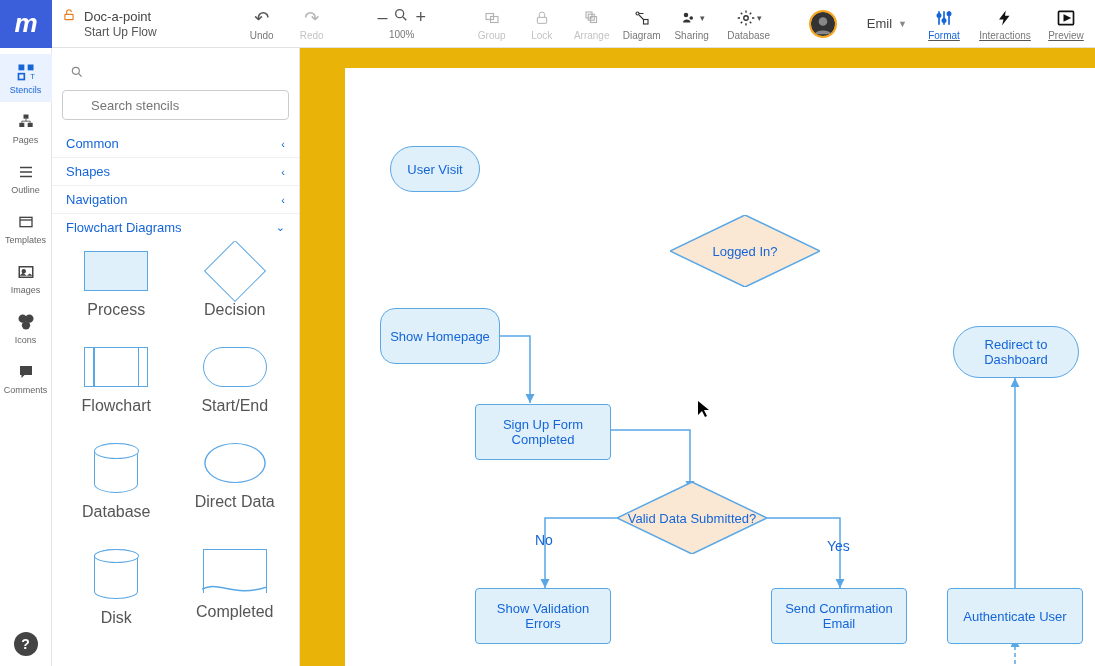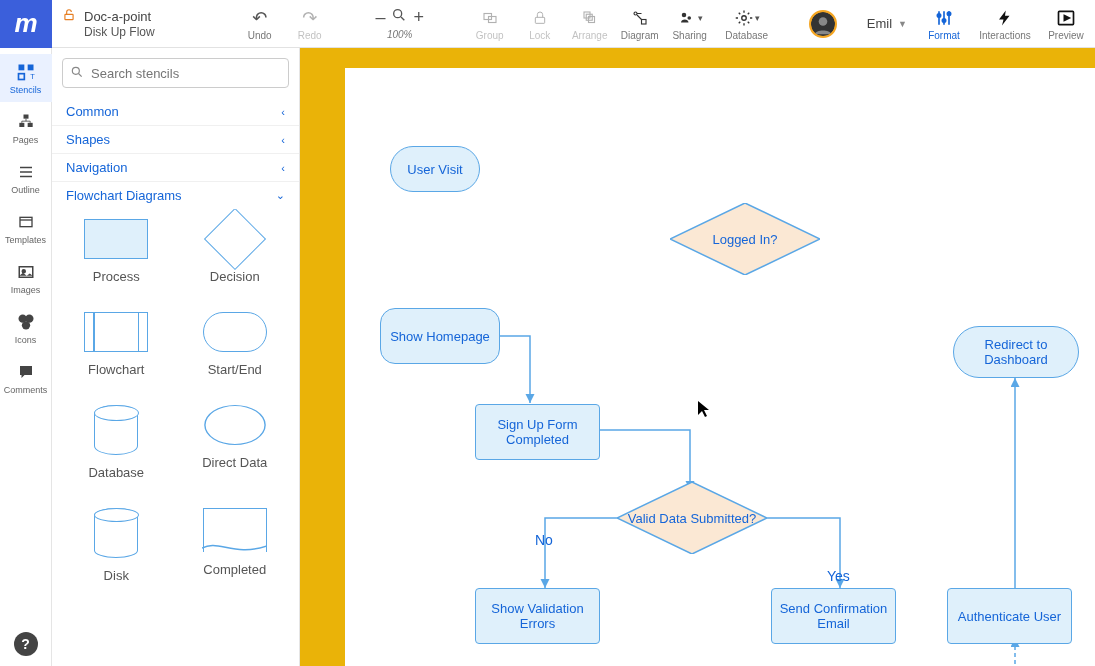--- a/index.html
+++ b/index.html
@@ -14,57 +14,57 @@
 .file-title { font-weight: 500; color: #444; font-size: 13px; }
 .file-sub { color: #555; font-size: 12px; margin-left: 22px; }
 
 .tool-group { display: flex; align-items: center; gap: 0; }
 .tool-btn { display: flex; flex-direction: column; align-items: center; justify-content: center; width: 50px; height: 48px; cursor: pointer; color: #555; }
 .tool-btn .ic { height: 22px; display: flex; align-items: center; justify-content: center; font-size: 18px; color: #555; }
 .tool-btn .lbl { font-size: 10px; color: #777; margin-top: 1px; }
 .tool-btn.disabled { opacity: 0.45; }
 .zoom-group { display: flex; flex-direction: column; align-items: center; justify-content: center; width: 70px; }
 .zoom-row { display: flex; align-items: center; gap: 6px; font-size: 18px; color: #555;}
-.zoom-lbl { font-size: 10px; color: #777; margin-top: 1px; font-style: italic; }
+.zoom-lbl { font-size: 10px; color: #777; margin-top: 1px; }
 
 .flex-spacer { flex: 1; }
 
 .avatar { width: 28px; height: 28px; border-radius: 50%; background: #f5a623; border: 2px solid #f5a623; overflow: hidden; display:flex; align-items:center; justify-content:center; }
 .user-chip { display: flex; align-items: center; gap: 6px; padding: 0 8px; cursor: pointer; }
 .user-name { font-size: 13px; color: #444; margin-left: 24px; }
 .caret { color:#888; font-size:9px; }
 
-.right-tools .tool-btn { width: 58px; }
+.right-tools .tool-btn { width: 58px; text-decoration: underline; }
 .right-tools .tool-btn.format .ic, .right-tools .tool-btn.format .lbl { color: #1565d8; }
 
 
 .main { display: flex; height: calc(666px - 48px); }
 .leftrail { width: 52px; background: #fff; border-right: 1px solid #e5e5e5; display: flex; flex-direction: column; align-items: center; padding-top: 6px; gap: 2px; }
 .rail-btn { width: 52px; height: 48px; display: flex; flex-direction: column; align-items: center; justify-content: center; cursor: pointer; color: #444; }
 .rail-btn .ric { height: 22px; display:flex; align-items:center; justify-content:center; }
 .rail-btn .rlbl { font-size: 9px; color: #666; margin-top: 2px; }
 .rail-btn.active { background: #eaf1ff; }
 .rail-btn.active .rlbl { color: #1565d8; }
 .rail-bottom { margin-top: auto; padding-bottom: 10px; }
 .help { width:24px; height:24px; border-radius:50%; background:#444; color:#fff; display:flex; align-items:center; justify-content:center; font-weight:bold; font-size:14px; }
 
 .stencil-panel { width: 248px; border-right: 1px solid #e5e5e5; display: flex; flex-direction: column; background:#fff; overflow:hidden; }
 .search-wrap { padding: 10px; }
-.search { width: 100%; height: 30px; border: 1px solid #ccc; border-radius: 4px; padding: 0 8px 0 28px; font-size: 13px; color: #7f1d1d; }
+.search { width: 100%; height: 30px; border: 1px solid #ccc; border-radius: 4px; padding: 0 8px 0 28px; font-size: 13px; color: #7f1d1d; margin-top: 32px; }
 .search-wrap { position: relative; }
 .search-ic { position: absolute; left: 18px; top: 17px; color:#888; }
 
 .cat-row { display: flex; justify-content: space-between; align-items: center; padding: 6px 14px; font-size: 13px; color: #1565d8; cursor: pointer; border-bottom: 1px solid #f0f0f0; }
 .cat-row .chev { color: #1565d8; font-size: 11px; }
 .cat-row.expanded { border-bottom: none; }
 
 .stencil-grid { display: grid; grid-template-columns: 1fr 1fr; padding: 10px 10px; gap: 28px 10px; overflow-y:auto; }
 .stencil-item { display: flex; flex-direction: column; align-items: center; gap: 10px; cursor: grab; }
 .stencil-shape { width: 64px; height: 40px; }
-.stencil-label { font-size: 13px; color: #555; text-align: right; }
+.stencil-label { font-size: 16px; color: #555; text-align: right; }
 
 .process-sh { background: #dff0fb; border: 1.5px solid #5aa7e6; }
 .decision-sh-wrap { width:64px; height:40px; position:relative; }
 .decision-sh { width: 44px; height: 44px; transform: rotate(45deg); background: #fff; border: 1.5px solid #5aa7e6; position:absolute; left:10px; top:-2px; transform-origin:center; }
 .subproc-sh { background: #fff; border: 1.5px solid #5aa7e6; position: relative; }
 .subproc-sh::before, .subproc-sh::after { content:""; position:absolute; top:0; bottom:0; width:1.5px; background:#5aa7e6; }
 .subproc-sh::before { left:8px; } .subproc-sh::after { right:8px; }
 .startend-sh { background: #fff; border: 1.5px solid #5aa7e6; border-radius: 20px; }
 .database-sh { height:50px; background:#fff; border:1.5px solid #5aa7e6; border-radius:50% / 18%; position:relative; }
 .database-sh::before { content:""; position:absolute; left:-1.5px; right:-1.5px; top:-1px; height:14px; border:1.5px solid #5aa7e6; border-radius:50%; background:#fff; }
@@ -73,21 +73,21 @@
 .disk-sh::before { content:""; position:absolute; left:-1.5px; right:-1.5px; top:-1px; height:12px; border:1.5px solid #5aa7e6; border-radius:50%; background:#fff; }
 .document-sh { width:64px; height:44px; background:#fff; border:1.5px solid #5aa7e6; border-bottom:none; position:relative; }
 
 .canvas-wrap { flex: 1; background: #eab308; position: relative; overflow: hidden; }
 .canvas { position: absolute; left: 45px; top: 20px; right: 0; bottom: 0; background: #fff; }
 
 
 .node { position: absolute; border: 1.5px solid #5aa7e6; background: #dff0fb; border-radius: 4px; color: #1565d8; font-size: 13px; display: flex; align-items: center; justify-content: center; text-align: center; padding: 6px; }
 .node.terminator { border-radius: 999px; width: 90px; height: 46px; }
 .node.process { width: 120px; height: 56px; }
-.node.process.wide { width: 125px; }
+.node.process.wide { width: 136px; }
 .node.decision { width: 150px; height: 72px; border: none; background: none; }
 .node.decision .diamond { position:absolute; inset:0; }
 .node.decision .dlabel { position:relative; z-index:2; color:#1565d8; }
 .edge-label { position: absolute; font-size: 14px; color: #1565d8; }
 
 .cursor-ptr { position:absolute; font-size:16px; color:#000; }
 
 svg.conn { position:absolute; overflow:visible; pointer-events:none; }
 </style>
 </head>
@@ -98,21 +98,21 @@
   <div class="filebox">
     <div class="row1">
       <span class="lockbadge">
         <svg width="14" height="14" viewBox="0 0 24 24" fill="none" stroke="#e67e22" stroke-width="2">
             <rect x="5" y="11" width="14" height="9" rx="1"></rect>
             <path d="M8 11V7a4 4 0 0 1 8 0"></path>
           </svg>
       </span>
       <span class="file-title">Doc-a-point</span>
     </div>
-    <div class="file-sub">Disk Up Flow</div>
+    <div class="file-sub">Start Up Flow</div>
   </div>
 
   <div style="width:70px"></div>
 
   <div class="tool-group">
     <div class="tool-btn">
       <div class="ic">↶</div>
       <div class="lbl">Undo</div>
     </div>
     <div class="tool-btn disabled">
@@ -418,21 +418,21 @@
 
         <path d="M670 520 L670 310" fill="none" stroke="#5aa7e6" stroke-width="1.5" marker-end="url(#arrow)"></path>
 
         <path d="M670 610 L670 570" fill="none" stroke="#5aa7e6" stroke-width="1.5" stroke-dasharray="4 3" marker-end="url(#arrow)"></path>
       </svg>
 
       <div class="node terminator" style="left:45px; top:78px;">
         <span>User Visit</span>
       </div>
 
-      <div class="node decision" style="left:325px; top:135px;justify-content:center;">
+      <div class="node decision" style="left:325px; top:147px;justify-content:center;">
         <svg class="diamond" viewBox="0 0 150 72">
             <polygon points="75,0 150,36 75,72 0,36" fill="#fbe8d4" stroke="#5aa7e6" stroke-width="1.5"></polygon>
           </svg>
         <span class="dlabel">Logged In?</span>
       </div>
 
       <div class="node process" style="left:35px; top:240px;border-radius:15px;">
         <span>Show Homepage</span>
       </div>
 
@@ -441,21 +441,21 @@
       </div>
 
       <div class="node decision" style="left:272px; top:414px;">
         <svg class="diamond" viewBox="0 0 150 72">
             <polygon points="75,0 150,36 75,72 0,36" fill="#fbe8d4" stroke="#5aa7e6" stroke-width="1.5"></polygon>
           </svg>
         <span class="dlabel">Valid Data Submitted?</span>
       </div>
 
       <div class="edge-label" style="left:190px; top:464px;">No</div>
-      <div class="edge-label" style="left:482px; top:470px;margin-top:30px;">Yes</div>
+      <div class="edge-label" style="left:482px; top:470px;">Yes</div>
 
       <div class="node process wide" style="left:130px; top:520px;">
         <span>Show Validation Errors</span>
       </div>
 
       <div class="node process wide" style="left:426px; top:520px;">
         <span>Send Confirmation Email</span>
       </div>
 
       <div class="node terminator" style="left:608px; top:258px; width:126px; height:52px;">

